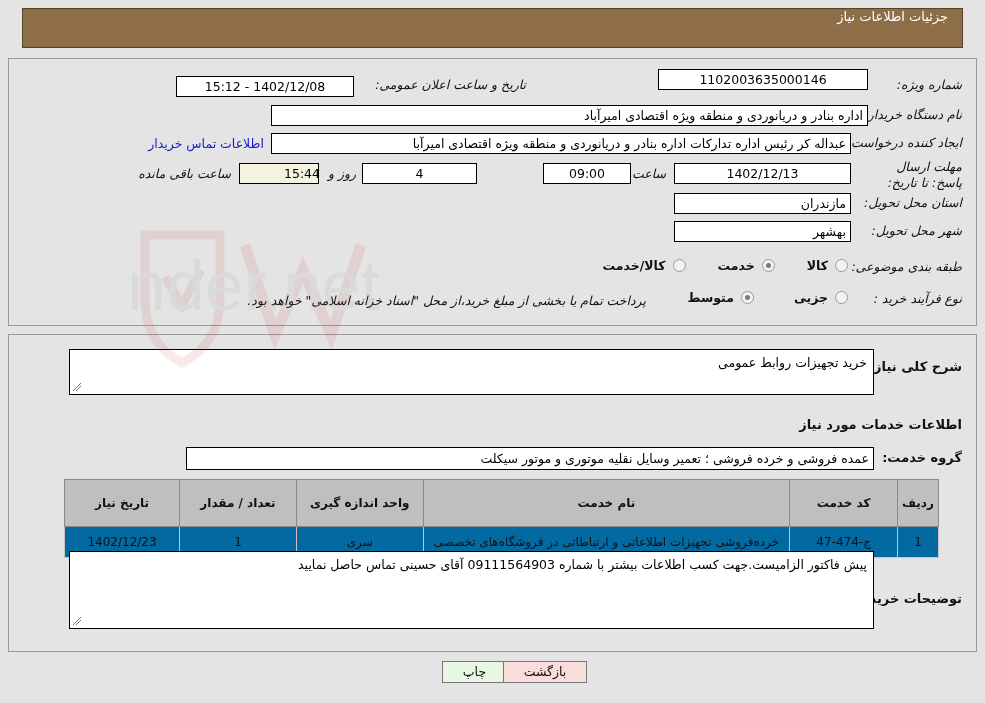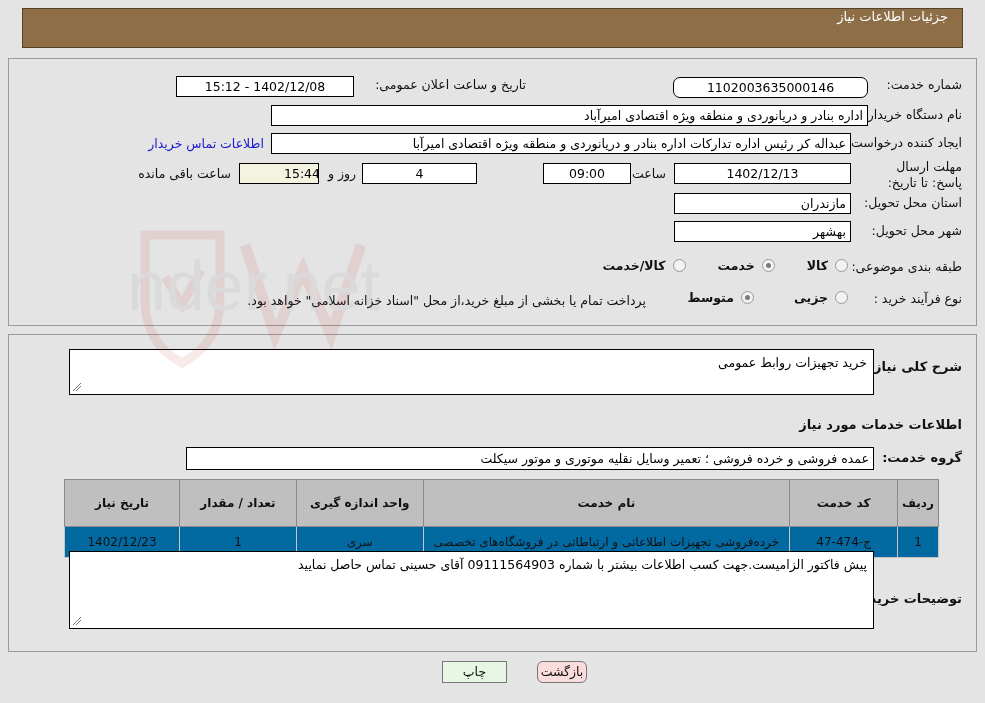--- a/index.html
+++ b/index.html
@@ -52,20 +52,21 @@
     display: flex;
     align-items: center;
     font-size: 12.5px;
     color: #1a1a1a;
     white-space: nowrap;
   }
   .lbl {
     color: #111;
     font-size: 12.5px;
     text-align: right;
+    font-style: italic;
   }
   .fld {
     border: 1px solid #000;
     background: #ffffff;
     box-sizing: border-box;
     height: 21px;
     line-height: 19px;
     font-size: 12.5px;
     color: #000;
     padding: 0 4px;
@@ -185,23 +186,23 @@
 </head>
 <body>
 
 <div class="header-bar">
   <div class="header-title">جزئیات اطلاعات نیاز</div>
 </div>
 
 <div class="panel panel-top">
 
   <div class="frow" style="top:18px; right:14px;">
-    <span class="lbl">شماره خدمت:</span>
-  </div>
-  <div class="fld center ltr" style="position:absolute; top:18px; right:108px; width:195px;border-radius:7px;">1102003635000146</div>
+    <span class="lbl">شماره ویژه:</span>
+  </div>
+  <div class="fld center ltr" style="position:absolute; top:10px; right:108px; width:210px;">1102003635000146</div>
 
   <div class="frow" style="top:18px; right:450px;">
     <span class="lbl">تاریخ و ساعت اعلان عمومی:</span>
   </div>
   <div class="fld center ltr" style="position:absolute; top:17px; right:622px; width:178px;">15:12 - 1402/12/08</div>
 
   <div class="frow" style="top:48px; right:14px;">
     <span class="lbl">نام دستگاه خریدار:</span>
   </div>
   <div class="fld right" style="position:absolute; top:46px; right:108px; width:597px;">اداره بنادر و دریانوردی و منطقه ویژه اقتصادی امیرآباد</div>
@@ -310,20 +311,20 @@
   <div class="ta" style="position:absolute; top:216px; right:102px; width:805px; height:78px;">
     <div style="text-align:right;">پیش فاکتور الزامیست.جهت کسب اطلاعات بیشتر با شماره 09111564903 آقای حسینی تماس حاصل نمایید</div>
     <svg class="grip-svg" width="9" height="9" viewBox="0 0 9 9">
       <line x1="0" y1="8" x2="8" y2="0" stroke="#777" stroke-width="1"></line>
       <line x1="3" y1="8" x2="8" y2="3" stroke="#777" stroke-width="1"></line>
     </svg>
   </div>
 </div>
 
 <div class="btn btn-print" style="top:661px; right:478px; width:65px;">چاپ</div>
-<div class="btn btn-back" style="top:661px; right:398px; width:50px;border-radius:6px;">بازگشت</div>
+<div class="btn btn-back" style="top:661px; right:398px; width:84px;">بازگشت</div>
 
 <svg class="wm" viewBox="0 0 740 150">
   <path d="M20 10 L95 10 L95 75 Q95 118 57 138 Q20 118 20 75 Z" fill="none" stroke="#c0392b" stroke-width="9"></path>
   <path d="M40 52 L57 80 L76 45" fill="none" stroke="#c0392b" stroke-width="9"></path>
   <path d="M120 20 L150 110 L178 45 L206 110 L236 20" fill="none" stroke="#c0392b" stroke-width="11"></path>
   <text x="255" y="85" font-family="'Liberation Sans', sans-serif" font-size="70" fill="#8a8a8a">naTender.net</text>
 </svg>
 
 </body></html>

